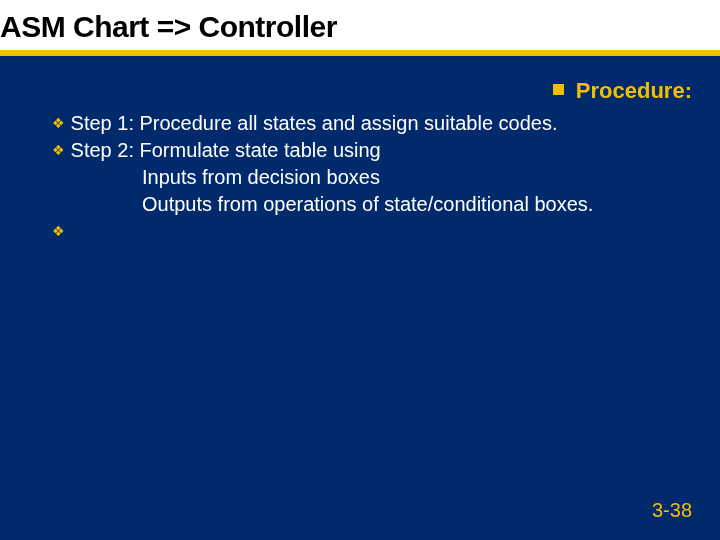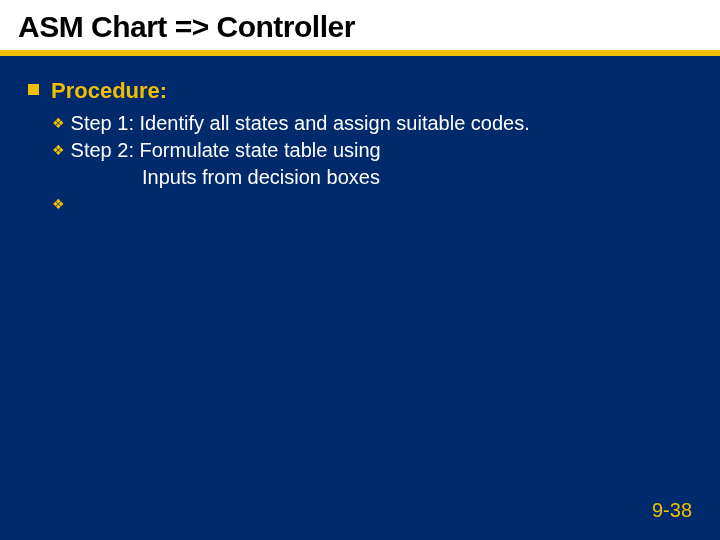--- a/index.html
+++ b/index.html
@@ -3,34 +3,34 @@
 <meta charset="utf-8">
 <style>
   * { margin: 0; padding: 0; box-sizing: border-box; }
   html, body { width: 720px; height: 540px; overflow: hidden; }
   body {
     font-family: Arial, Helvetica, sans-serif;
     background: #002a6b;
   }
   .header-strip {
     background: #ffffff;
-    padding: 10px 14px 6px 18px;
+    padding: 10px 14px 6px 0;
     border-bottom: 6px solid #f0c000;
   }
   .title {
     font-size: 30px;
     font-weight: bold;
     color: #000;
     letter-spacing: -0.5px;
   }
   .content {
     padding: 22px 28px 0 28px;
     color: #ffffff;
   }
-  .row { display: flex; align-items: flex-start; }
+  .row { display: flex; align-items: flex-start; justify-content: flex-end; }
   .sq-bullet {
     width: 11px; height: 11px;
     background: #f0c000;
     margin-top: 6px;
     margin-right: 12px;
     flex: 0 0 auto;
   }
   .heading {
     font-size: 22px;
     font-weight: bold;
@@ -75,29 +75,30 @@
 <div class="content">
   <div class="row">
     <div class="sq-bullet"></div>
     <div class="heading">Procedure:</div>
   </div>
 
   <div class="body-block">
 
     <div class="step-line">
       <span class="diamond">❖</span>
-      <span class="step-text">Step 1: Identify all states and assign suitable codes.</span>
+      <span class="step-text">Step 1: Procedure all states and assign suitable codes.</span>
     </div>
 
     <div class="step-line">
       <span class="diamond">❖</span>
       <span class="step-text">Step 2: Formulate state table using</span>
     </div>
     <div class="sub-line">Inputs from decision boxes</div>
+    <div class="sub-line">Outputs from operations of state/conditional boxes.</div>
 
     <div class="step-line">
       <span class="diamond">❖</span>
     </div>
 
   </div>
 </div>
 
-<div class="slideno">9-38</div>
+<div class="slideno">3-38</div>
 
 </body></html>

